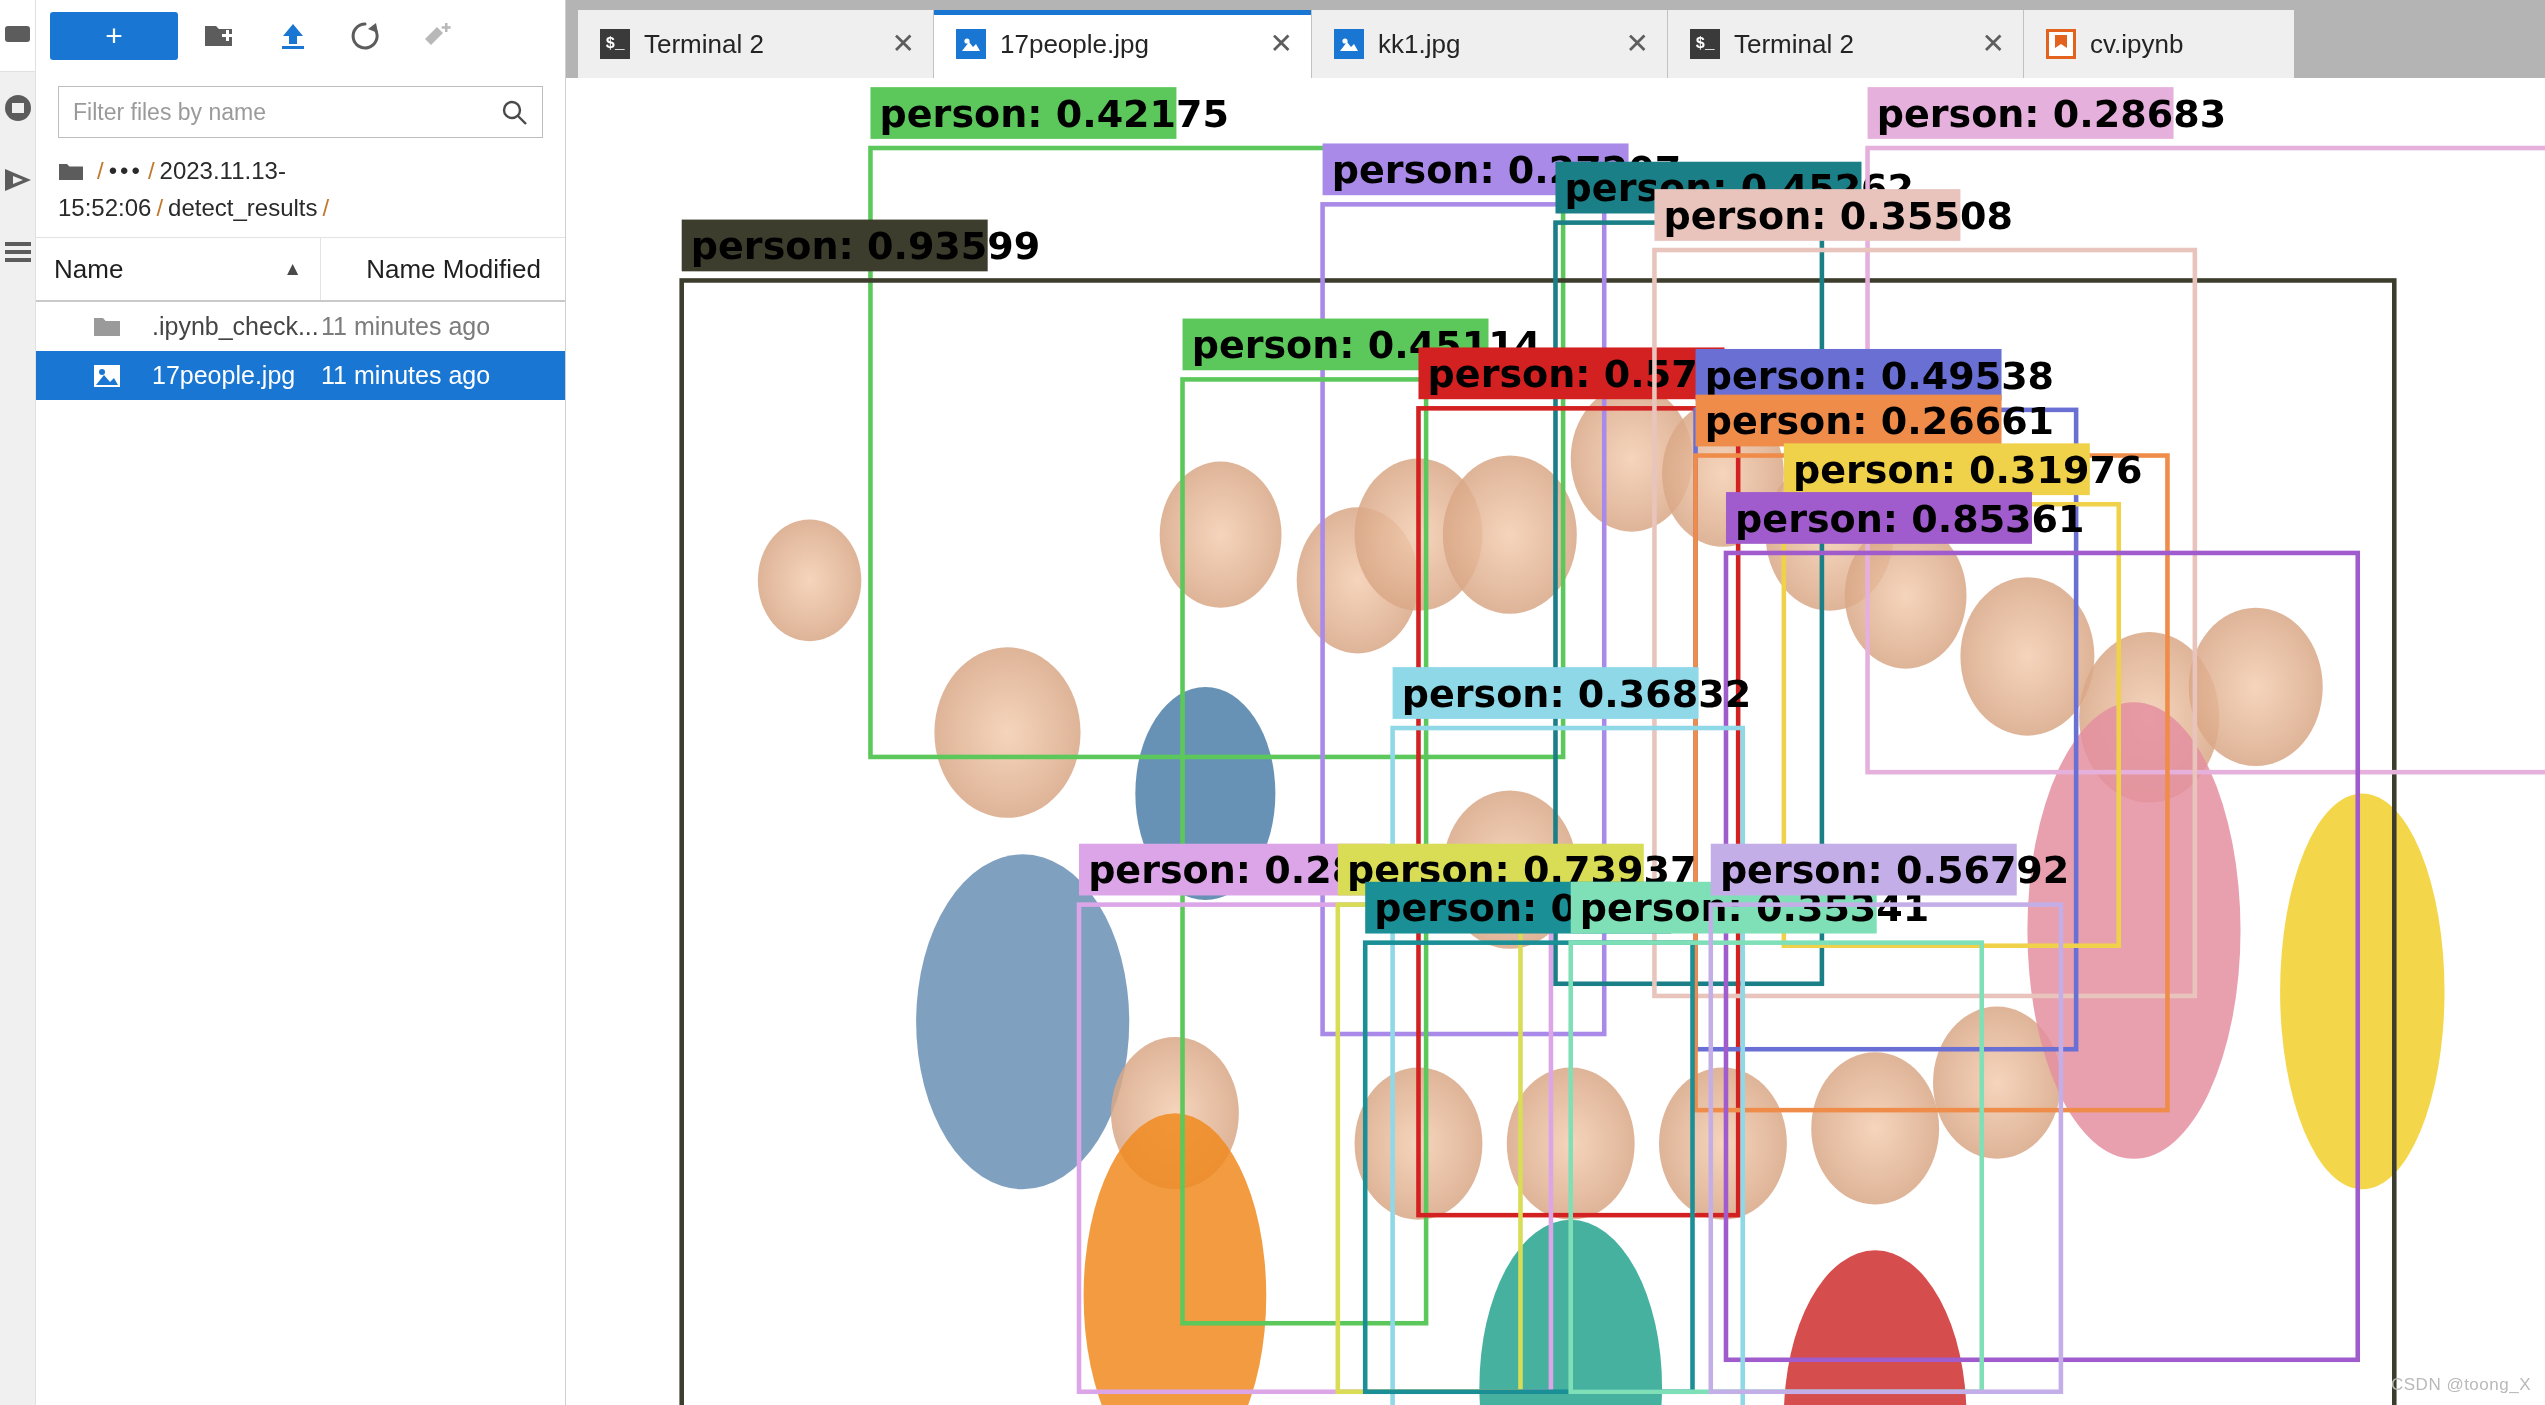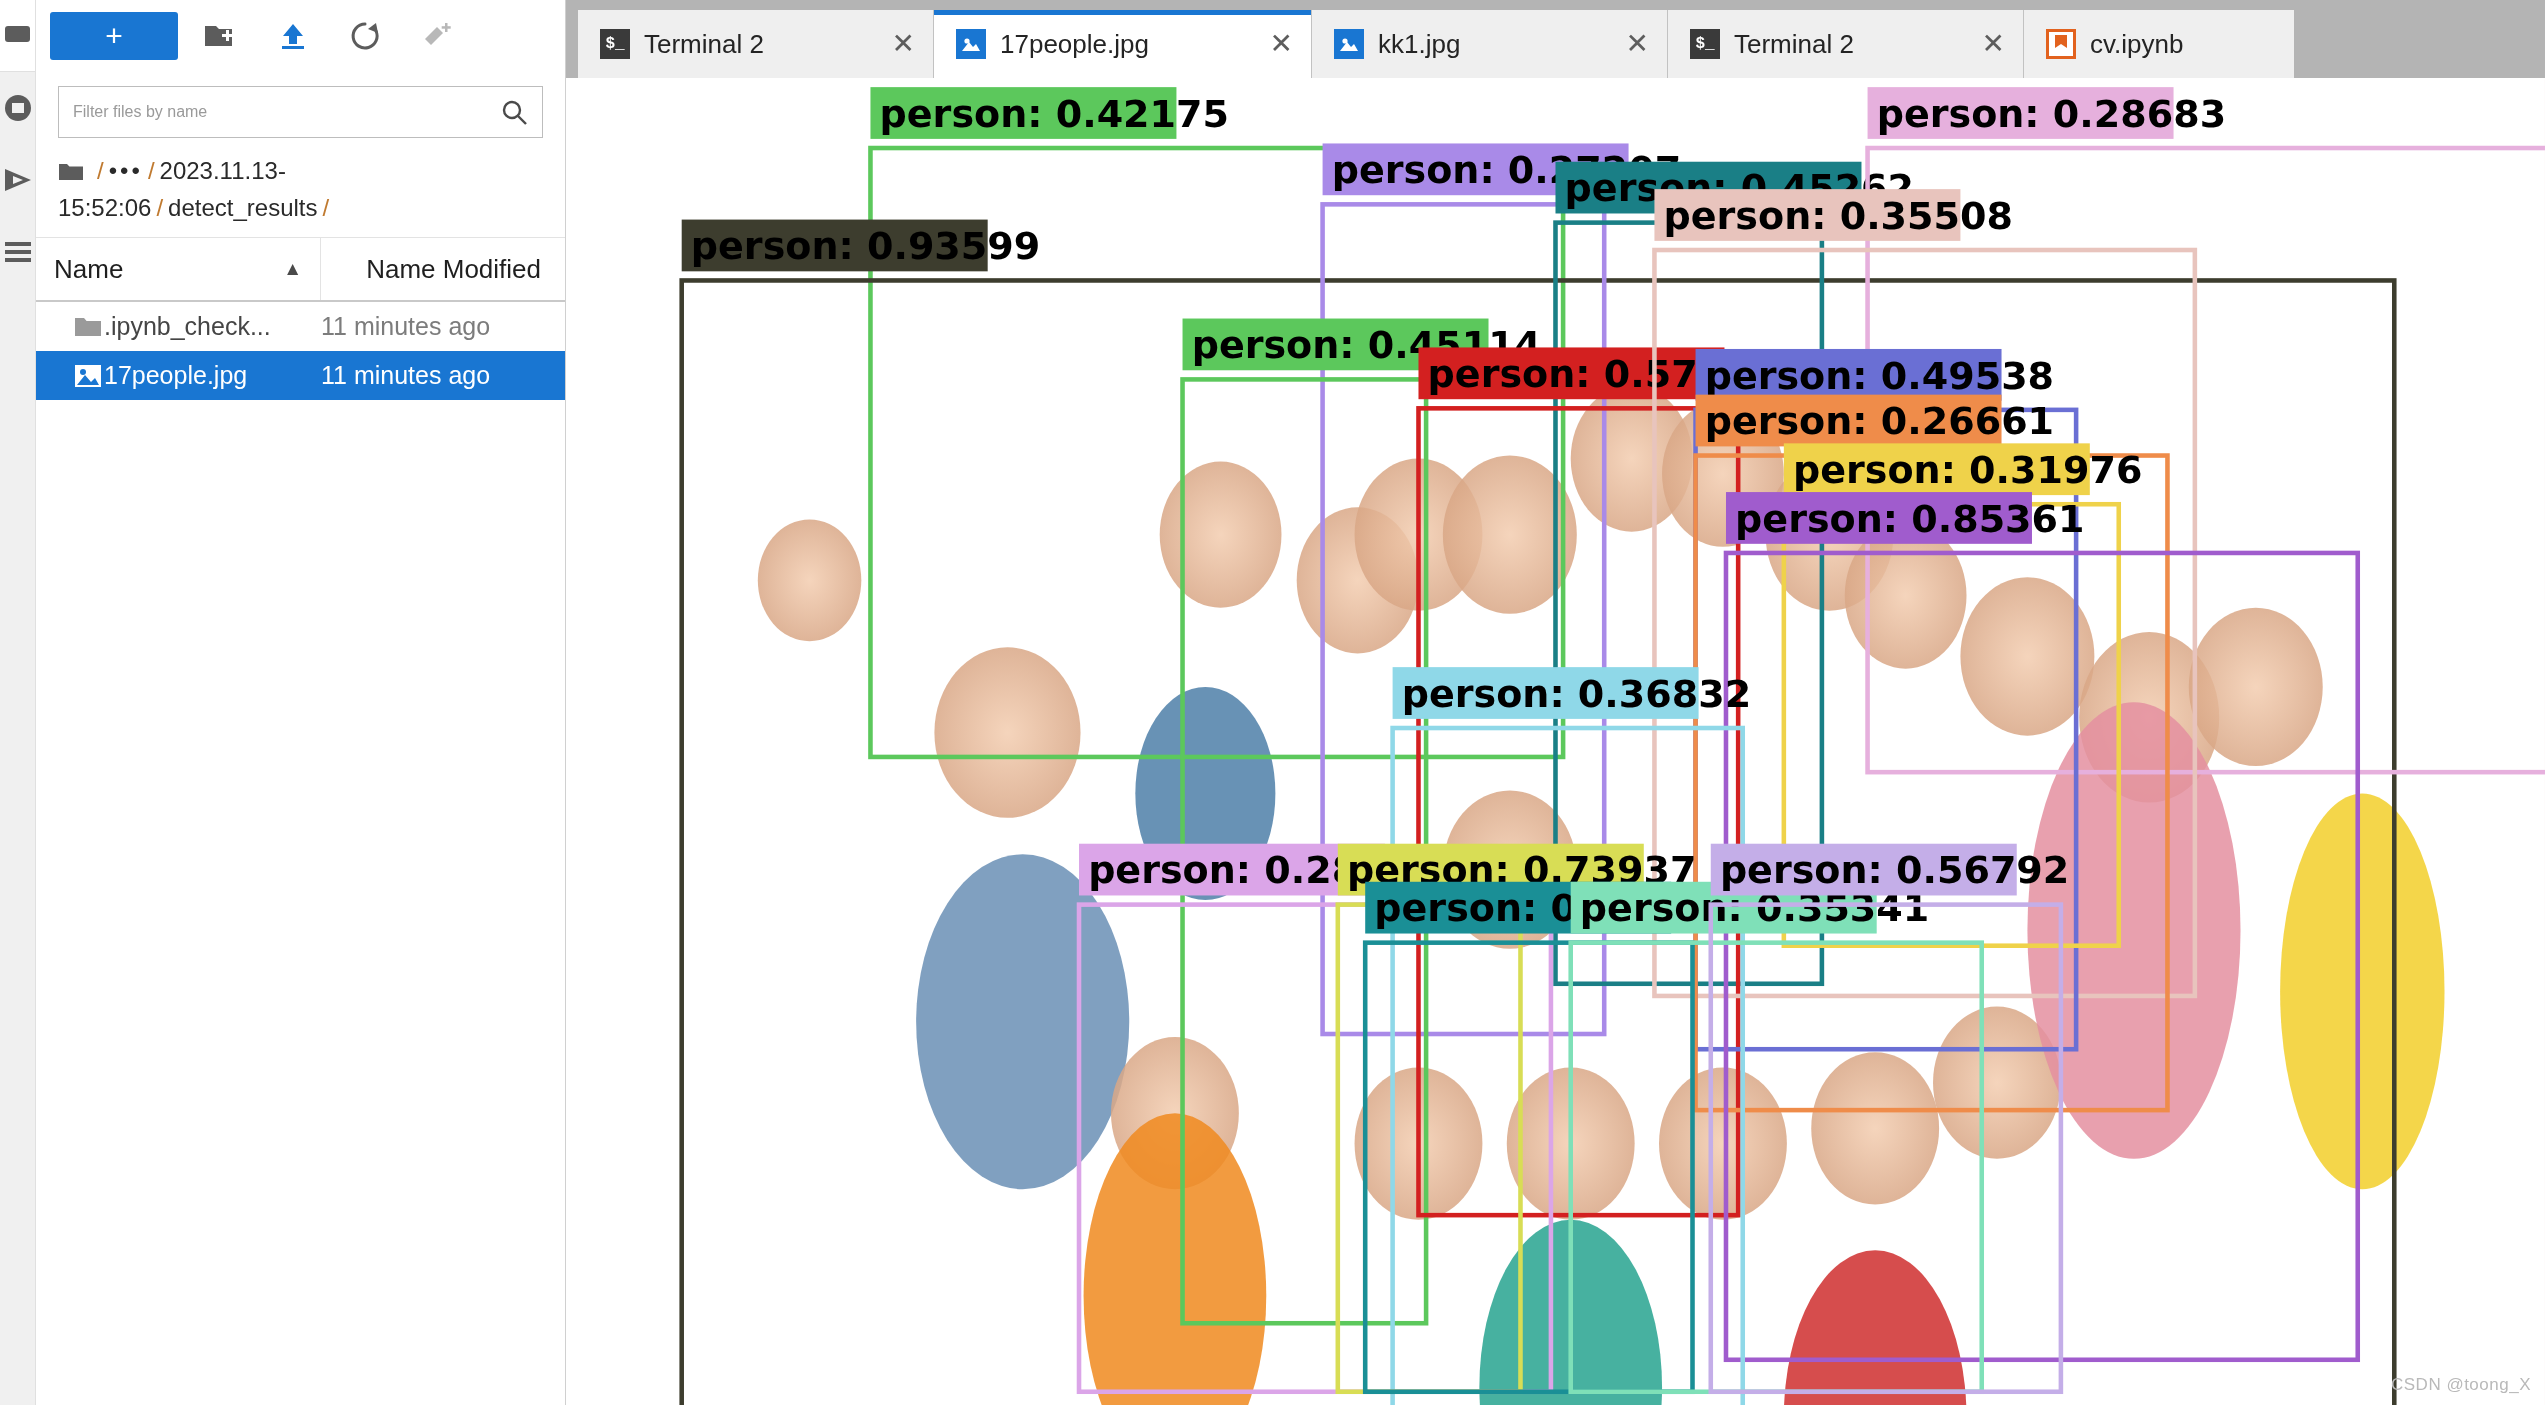--- a/index.html
+++ b/index.html
@@ -60,21 +60,21 @@
   .tb-ico svg { display: block; }
 
   .filterwrap { padding: 14px 22px 10px 22px; }
   .filterbox {
     position: relative; height: 52px;
     border: 1px solid #bdbdbd; background: #fff;
     display: flex; align-items: center;
   }
   .filterbox input {
     flex: 1; border: none; outline: none;
-    font-size: 16px; color: #333;
+    font-size: 23px; color: #333;
     padding: 0 14px; height: 100%;
     font-family: "Liberation Sans", sans-serif;
     background: transparent;
   }
   .filterbox input::placeholder { color: #9a9a9a; }
   .filterbox .mag { padding-right: 14px; color:#4a4a4a; display:flex; }
 
   .breadcrumb {
     padding: 6px 22px 12px 22px;
     font-size: 24px; color: #2a2a2a;
@@ -102,22 +102,22 @@
   .th-mod  { flex: 1; justify-content: flex-end; padding-right: 24px; }
   .sortcaret { color: #4a4a4a; font-size: 19px; margin-left: 10px; }
 
   .filerow {
     display: flex; align-items: center;
     height: 49px; cursor: pointer;
     font-size: 25px;
   }
   .filerow.sel { background: #1976d2; color: #ffffff; }
   .filerow .fname {
-    width: 285px; display: flex; align-items: center; gap: 0;
-    padding-left: 38px; color: #454545; overflow: hidden; white-space: nowrap;
+    width: 285px; display: flex; align-items: center; gap: 29px;
+    padding-left: 57px; color: #454545; overflow: hidden; white-space: nowrap;
   }
   .filerow.sel .fname { color: #ffffff; }
   .filerow .fmod { flex: 1; padding-right: 24px; color: #7c7c7c; white-space: nowrap; }
   .filerow.sel .fmod { color: #ffffff; }
   .ficon { display: flex; width: 30px; flex: 0 0 30px; }
 
   
   .main { flex: 1; display: flex; flex-direction: column; height: 1405px; min-width: 0; }
   .tabbar {
     height: 78px; background: #b4b4b4;

